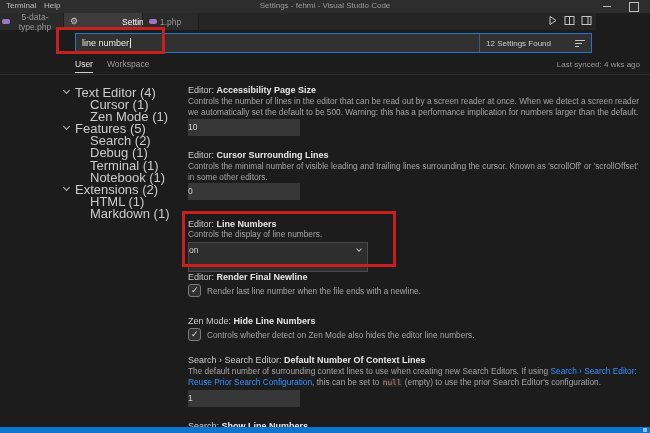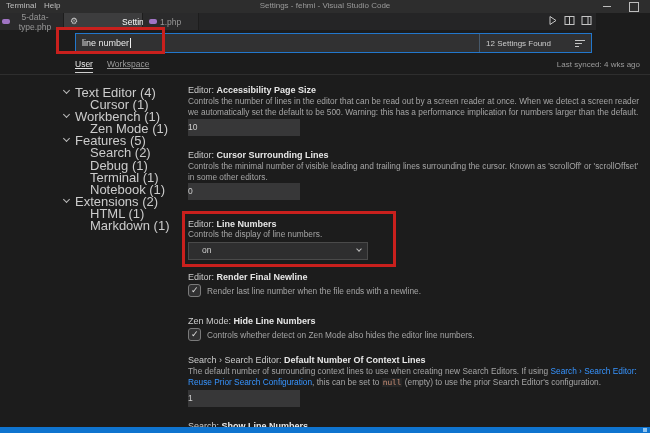--- a/index.html
+++ b/index.html
@@ -40,40 +40,40 @@
   .filter-icon { display:flex; flex-direction:column; gap:2px; align-items:flex-start; }
   .filter-icon div { height:1px; background:#c5c5c5; }
   .filter-icon .f1 { width:10px; } .filter-icon .f2 { width:7px; } .filter-icon .f3 { width:4px; }
 
   
   .annot { position:absolute; border:3px solid #c9201d; background:transparent; z-index:50; }
   .annot-search { left:56px; top:27px; width:109px; height:27px; }
   .annot-linenumbers { left:182px; top:211px; width:214px; height:56px; }
 
   
-  .scope-tab { position:absolute; top:59px; font-size:8.5px;text-decoration:underline; }
+  .scope-tab { position:absolute; top:59px; font-size:8.5px; }
   .scope-user { left:75px; color:#e7e7e7; }
   .scope-user::after { content:""; position:absolute; left:0; right:0; top:13px; height:1px; background:#cfcfcf; }
   .scope-workspace { left:107px; color:#9b9b9b; }
   .last-synced { position:absolute; right:10px; top:60px; font-size:8px; color:#9b9b9b; }
   .header-divider { position:absolute; left:0; top:74px; width:650px; height:1px; background:#2e2e2e; }
 
   
   .toc { position:absolute; left:62px; top:85px; width:122px; }
   .toc-item { position:relative; height:12.1px; font-size:13px; color:#cccccc; white-space:nowrap; }
   .toc-item.l0 { padding-left:13px; }
   .toc-item.l1 { padding-left:28px; }
   .chev { position:absolute; left:2px; top:3px; width:5px; height:5px; border-right:1px solid #bbbbbb; border-bottom:1px solid #bbbbbb; transform:rotate(45deg); }
 
   
   .setting-title { position:absolute; left:188px; font-size:9px; color:#cbcbcb; white-space:nowrap; }
   .setting-title b { color:#e7e7e7; }
   .setting-desc { position:absolute; left:188px; width:452px; font-size:8.3px; line-height:11px; color:#a5a5a5; }
   .text-input { position:absolute; left:188px; width:112px; height:17px; background:#373738; font-size:8.5px; color:#cfcfcf; line-height:17px; }
-  .select-box { position:absolute; left:188px; width:180px; height:18px; background:#2e2e2f; border:1px solid #4a4a4a; font-size:8.5px; color:#d0d0d0; line-height:14px; padding-left:13px; }
+  .select-box { position:absolute; left:188px; width:180px; height:30px; background:#2e2e2f; border:1px solid #4a4a4a; font-size:8.5px; color:#d0d0d0; line-height:14px; padding-left:0; }
   .select-chev { position:absolute; right:6px; top:4px; width:4px; height:4px; border-right:1px solid #bbbbbb; border-bottom:1px solid #bbbbbb; transform:rotate(45deg); }
   .check-row { position:absolute; left:188px; display:flex; align-items:center; gap:6px; font-size:8.3px; color:#a5a5a5; }
   .checkbox { position:relative; flex:none; width:13px; height:13px; background:#313132; border:1px solid #7a7a7a; border-radius:3px; }
   .checkbox.checked::after { content:"✓"; position:absolute; left:2px; top:0px; font-size:9px; color:#e0e0e0; }
   .inline-link { color:#3794ff; }
   .inline-code { font-family:"DejaVu Sans Mono", monospace; font-size:7.8px; color:#ce9178; background:#262626; padding:0 1px; }
 
   
   .statusbar { position:absolute; left:0; top:427px; width:650px; height:6px; background:#0f74cf; z-index:60; }
   .bell-icon { position:absolute; right:3px; top:1px; width:4px; height:4px; background:#8fc3ef; }
@@ -139,21 +139,20 @@
   </div>
 
   <span class="scope-tab scope-user">User</span>
   <span class="scope-tab scope-workspace">Workspace</span>
   <span class="last-synced">Last synced: 4 wks ago</span>
   <div class="header-divider"></div>
 
   <div class="toc">
     <div class="toc-item l0"><span class="chev"></span><span>Text Editor (4)</span></div>
     <div class="toc-item l1"><span>Cursor (1)</span></div>
-    <div class="toc-item l0"><span class="chev"></span><span>Workbench (1)</span></div>
     <div class="toc-item l1"><span>Zen Mode (1)</span></div>
     <div class="toc-item l0"><span class="chev"></span><span>Features (5)</span></div>
     <div class="toc-item l1"><span>Search (2)</span></div>
     <div class="toc-item l1"><span>Debug (1)</span></div>
     <div class="toc-item l1"><span>Terminal (1)</span></div>
     <div class="toc-item l1"><span>Notebook (1)</span></div>
     <div class="toc-item l0"><span class="chev"></span><span>Extensions (2)</span></div>
     <div class="toc-item l1"><span>HTML (1)</span></div>
     <div class="toc-item l1"><span>Markdown (1)</span></div>
   </div>

